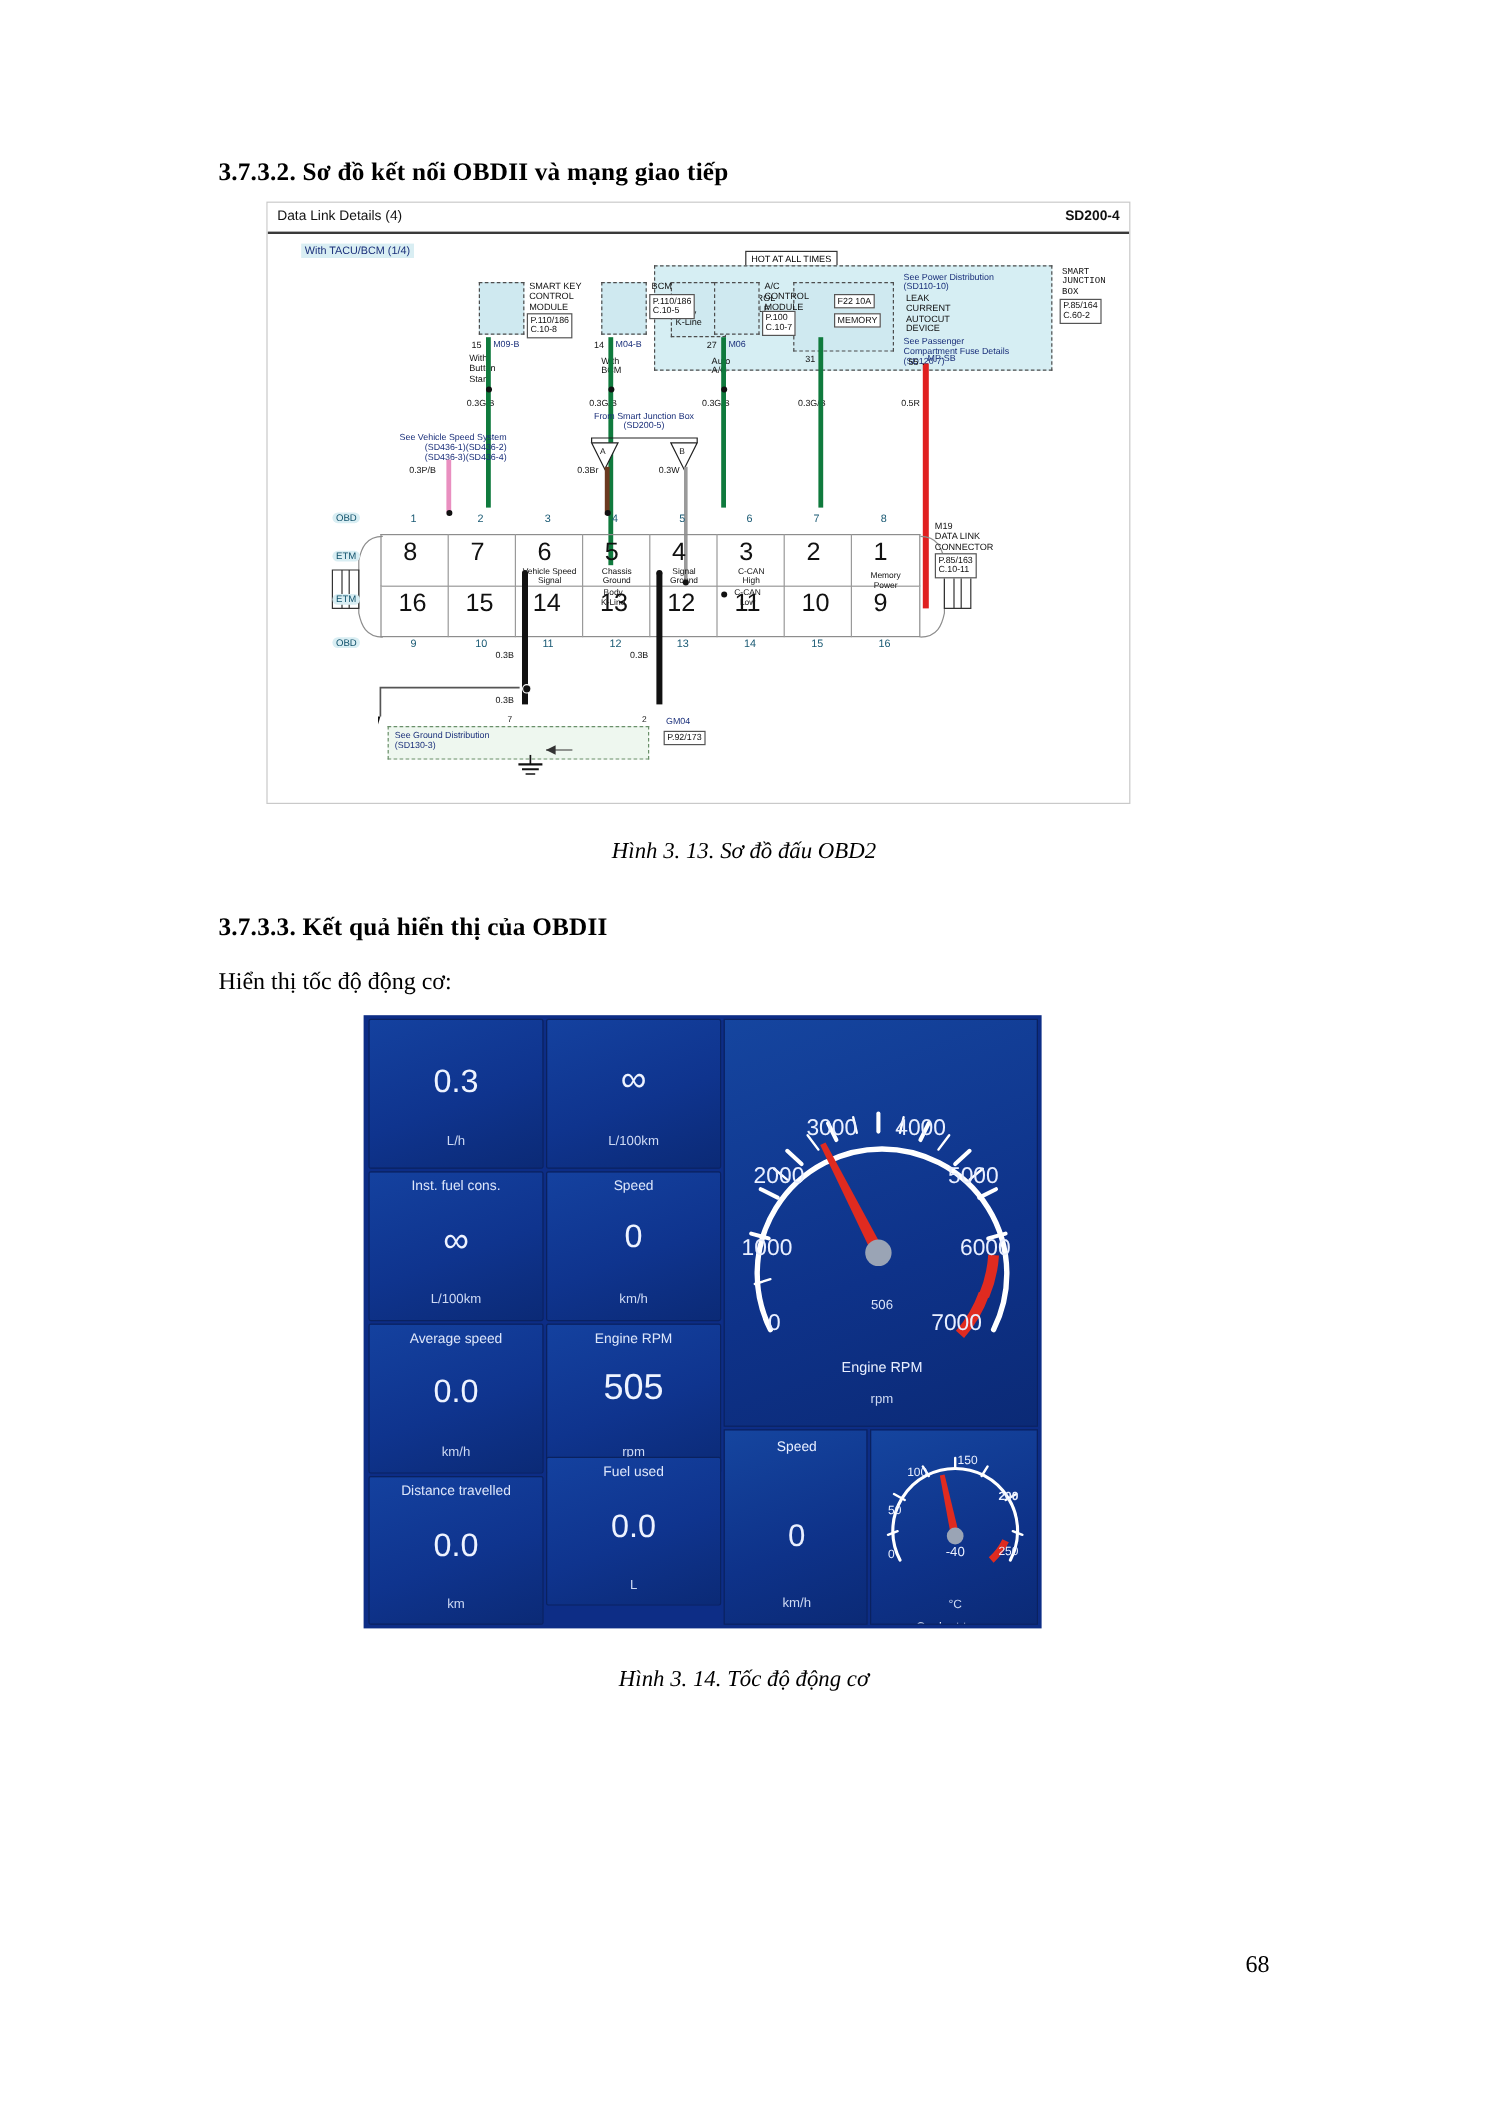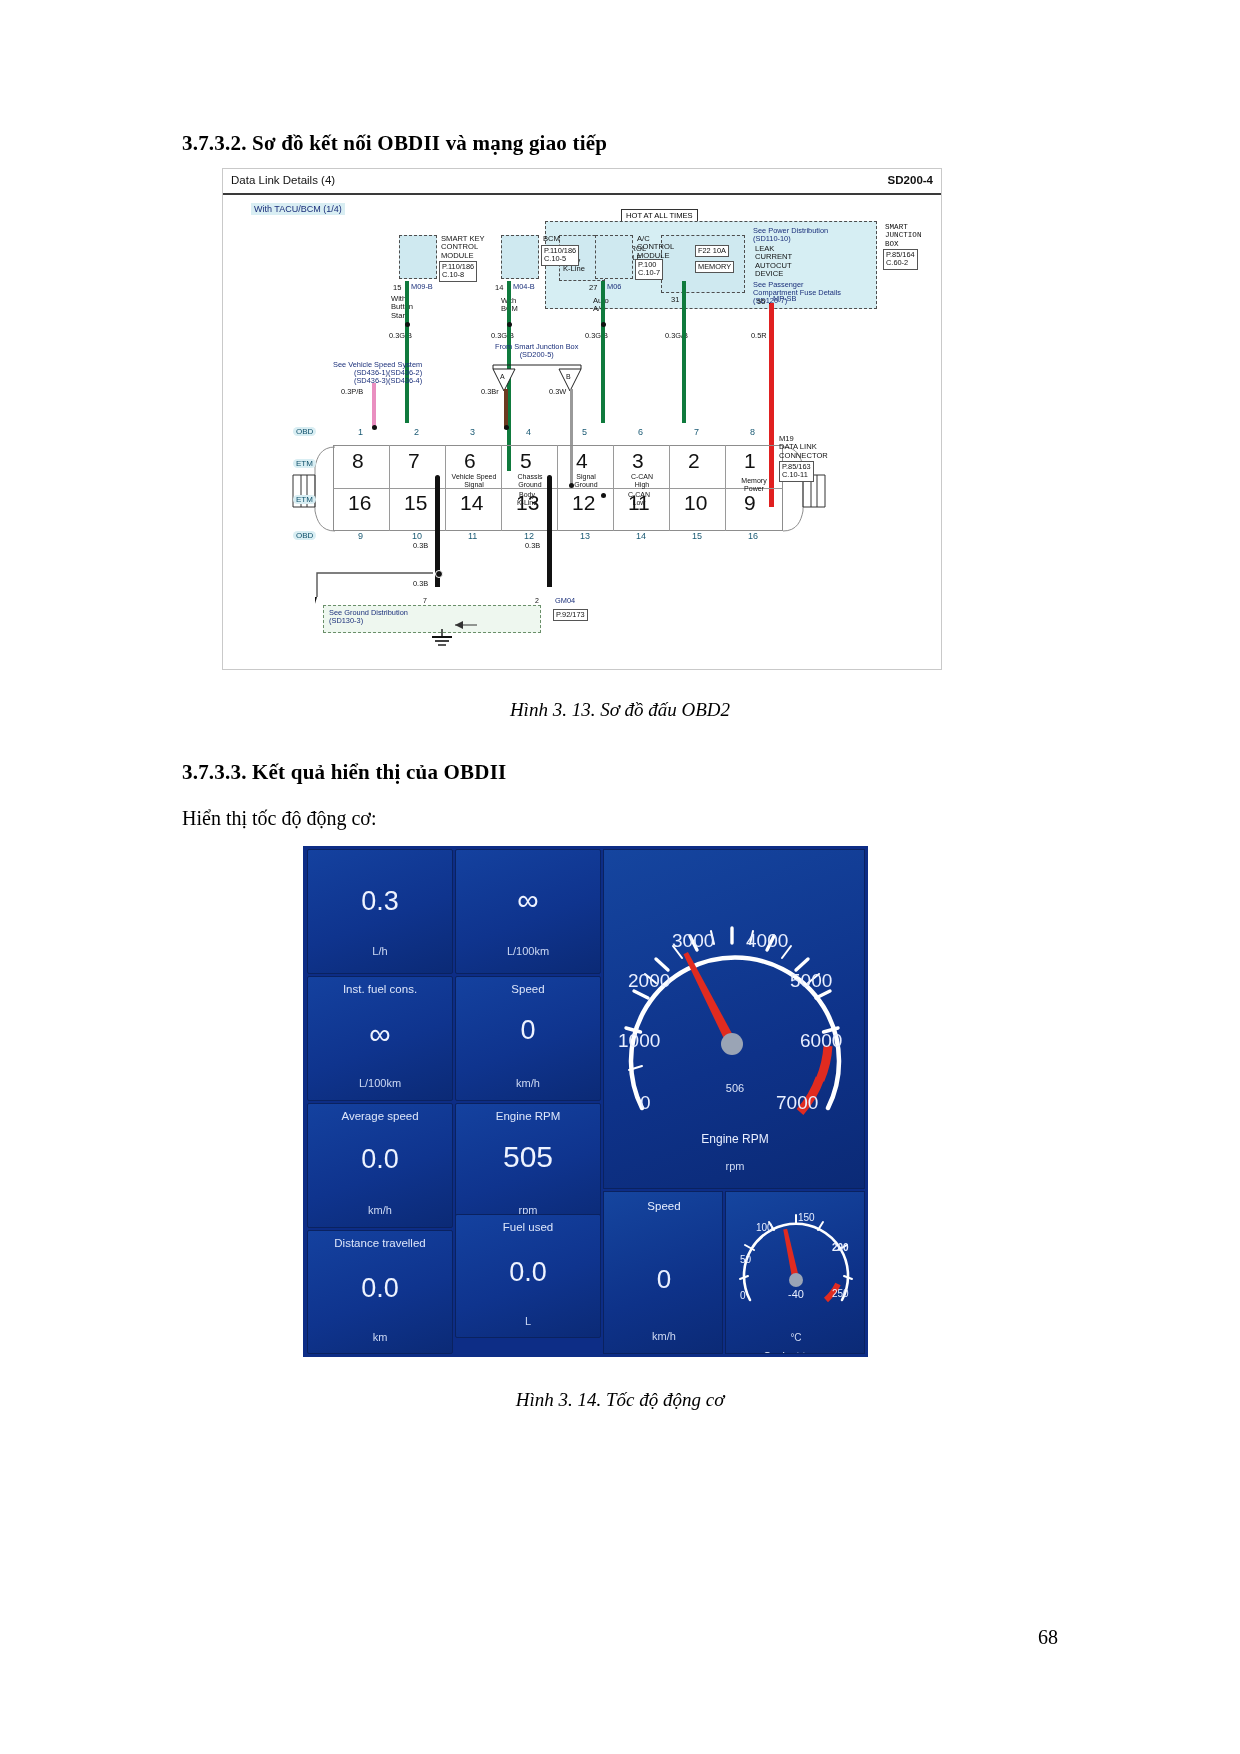--- a/index.html
+++ b/index.html
@@ -41,21 +41,21 @@
   .w-black{background:#111;}
   .w-red{background:#e02020;}
   .w-pink{background:#e98fc0;}
   .w-brown{background:#6b3a20;}
   .w-white{background:#9a9a9a;}
   .dot{position:absolute;width:5px;height:5px;background:#111;border-radius:50%;}
   .wlab{position:absolute;font-size:7.4px;color:#111;white-space:pre;}
   .pinnum{position:absolute;font-size:8px;color:#111;white-space:pre;}
 
   
-  #conn{position:absolute;left:58px;top:230px;width:492px;height:104px;margin-left:16px;}
+  #conn{position:absolute;left:58px;top:230px;width:492px;height:104px;}
   .cell{position:absolute;border-left:1px solid #9a9a9a;box-sizing:border-box;}
   .conn-outline{position:absolute;border:1px solid #8d8d8d;box-sizing:border-box;}
   .bignum{position:absolute;font-size:21px;font-family:"Liberation Sans",sans-serif;color:#111;}
   .sublab{position:absolute;font-size:7px;line-height:7.8px;color:#111;text-align:center;white-space:pre;}
   .obdtag{position:absolute;font-size:8px;color:#10516b;background:#d9eef3;padding:0 3px;border-radius:6px;}
   .toprow-num{position:absolute;font-size:9px;color:#1a5a74;}
   .botrow-num{position:absolute;font-size:9px;color:#1a5a74;}
 
   
   #obdapp{position:absolute;left:303px;top:846px;width:565px;height:511px;background:#0d2d86;overflow:hidden;}

